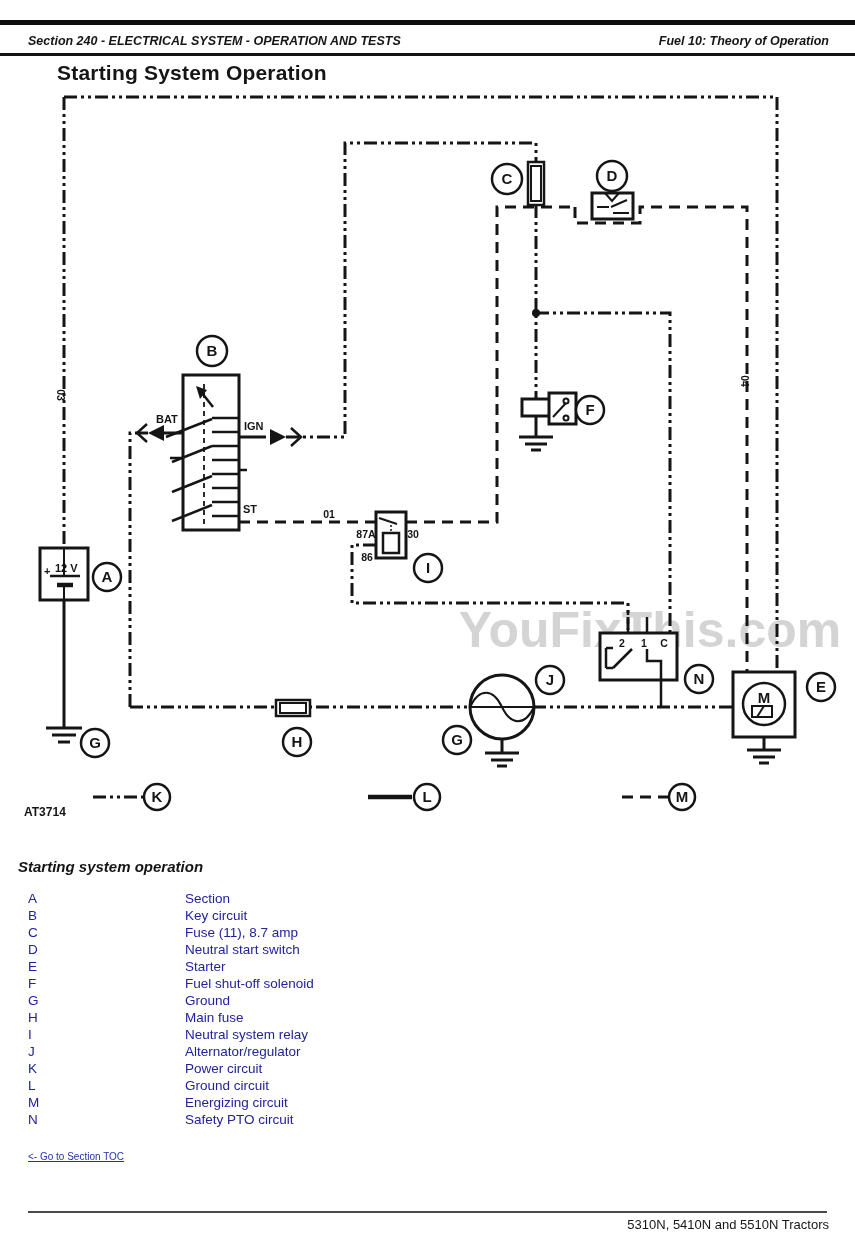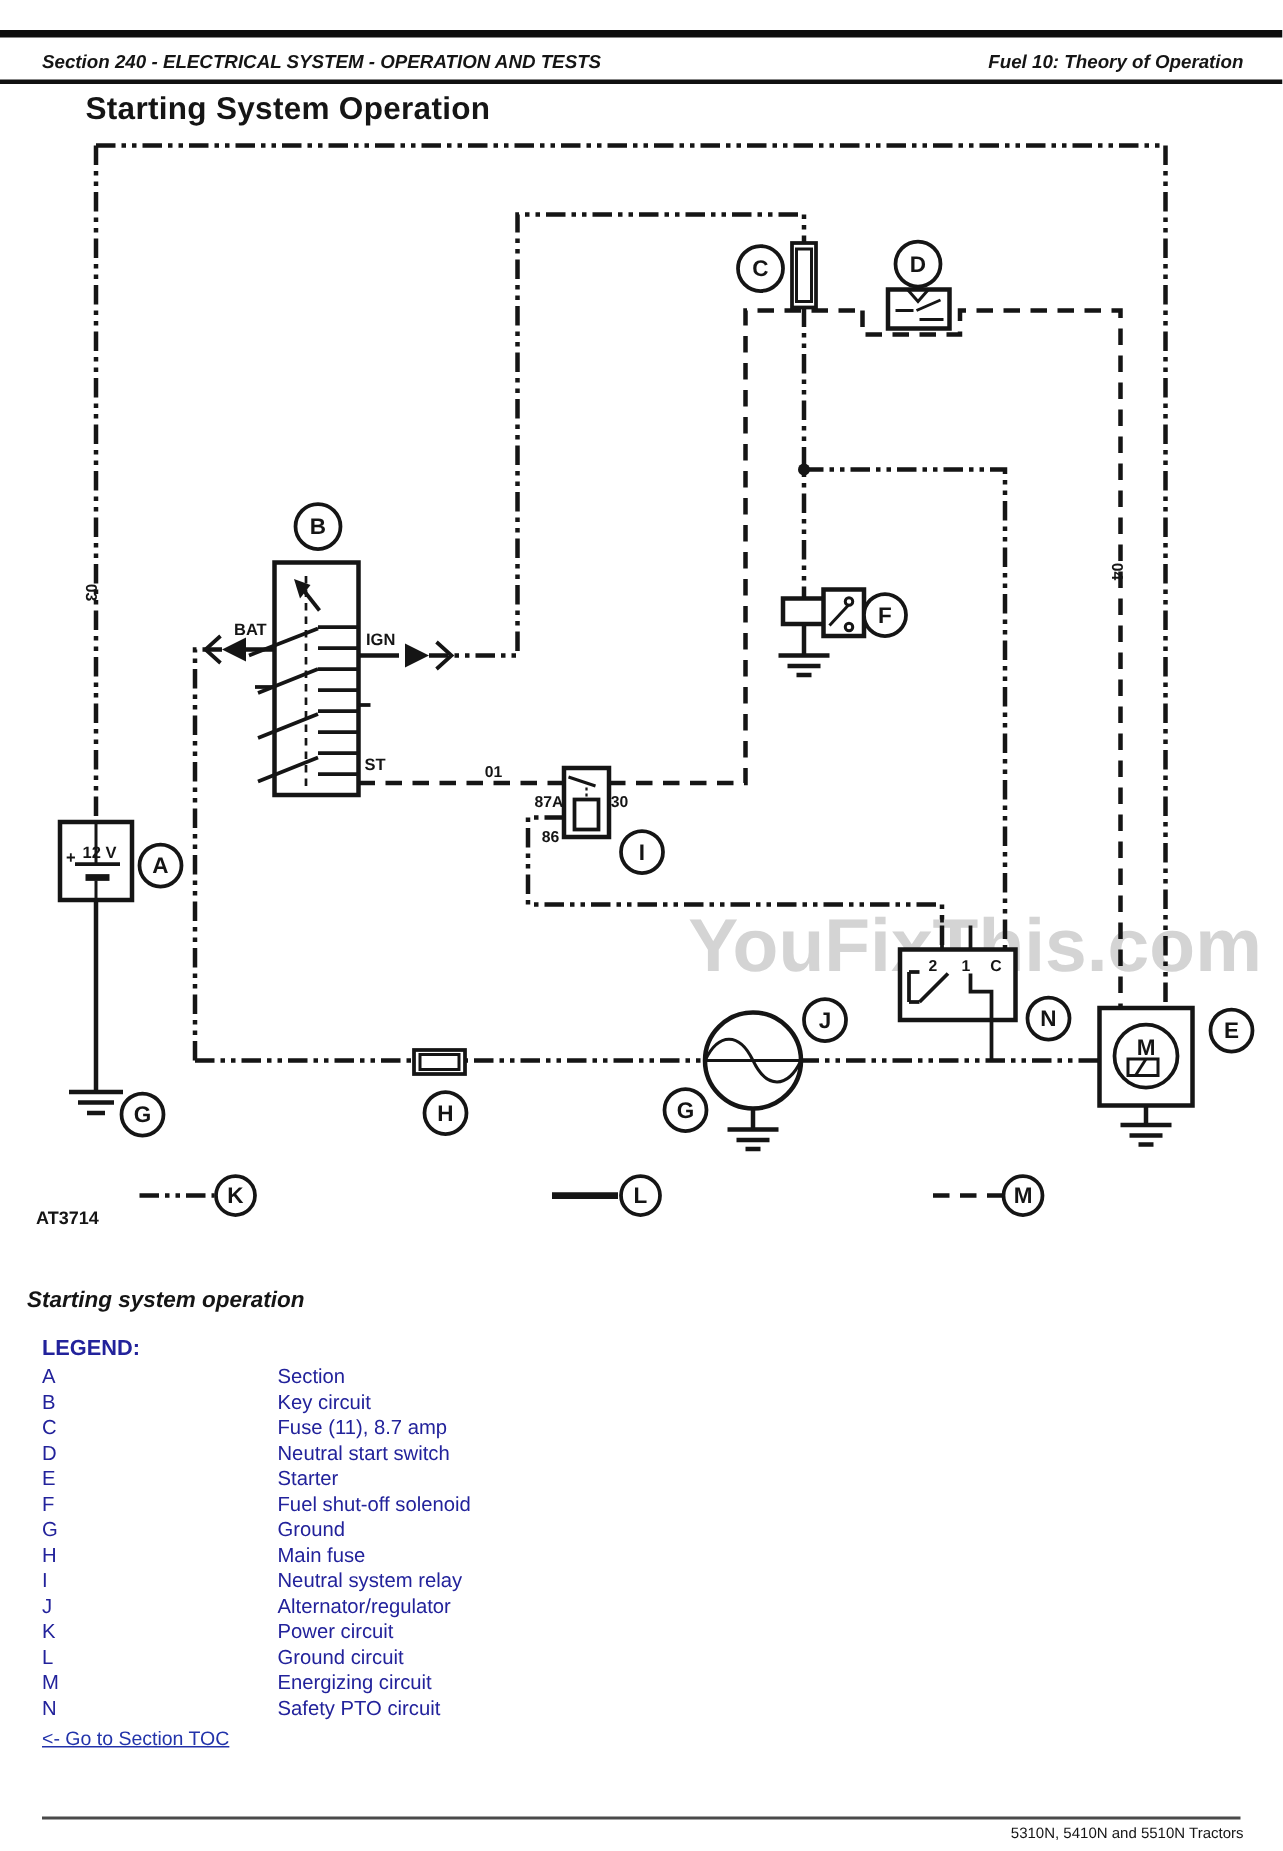--- a/index.html
+++ b/index.html
@@ -13,24 +13,24 @@
   .hdr-right{right:26px;top:14px;font-size:12.5px;font-weight:bold;font-style:italic;}
   .hdr-rule{left:0;top:33px;width:855px;height:3px;background:#111;}
   .page-title{left:57px;top:41px;font-size:21px;font-weight:bold;letter-spacing:.2px;}
   .caption{left:18px;top:838px;font-size:15px;font-weight:bold;font-style:italic;}
   .legend-block{left:28px;top:871px;}
   .legend-head{font-size:14.5px;font-weight:bold;color:#22229b;margin-bottom:3px;}
   .lrow{display:flex;height:17px;font-size:13.5px;color:#22229b;}
   .lkey{width:157px;}
   .llabel{}
   .ftr-rule{left:28px;top:1191px;width:799px;height:2px;background:#4a4a4a;}
-  .ftr-left{left:28px;top:1131px;font-size:13px;color:#2233aa;}
+  .ftr-left{left:28px;top:1131px;font-size:10px;color:#2233aa;}
   .ftr-left a{color:#2233aa;text-decoration:underline;cursor:pointer;}
   .ftr-center{left:0;top:1252px;width:795px;font-size:13px;font-weight:bold;}
-  .ftr-right{right:26px;top:1197px;font-size:10px;padding-left:32px;}
+  .ftr-right{right:26px;top:1197px;font-size:13px;padding-left:32px;}
   svg{position:absolute;left:0;top:0;}
   svg text{font-family:"Liberation Sans",sans-serif;fill:#151515;}
   .wk{stroke:#151515;stroke-width:3;fill:none;stroke-dasharray:13 4 3 4 3 4;}
   .wm{stroke:#151515;stroke-width:3;fill:none;stroke-dasharray:11 7;}
   .ws{stroke:#151515;stroke-width:3;fill:none;}
   .ws2{stroke:#151515;stroke-width:2.5;fill:none;}
   .thin{stroke:#151515;stroke-width:2;fill:none;}
   .comp{stroke:#151515;stroke-width:3;fill:#fff;}
   .comp2{stroke:#151515;stroke-width:2.5;fill:#fff;}
   .mk{stroke:#151515;stroke-width:2.5;fill:#fff;}
@@ -277,21 +277,20 @@
     <circle class="mk" cx="682" cy="797" r="13"></circle>
       <text class="mtxt" x="682" y="802">M</text>
   </g>
 
   <text x="24" y="816" style="font-size:12px;font-weight:bold;">AT3714</text>
 </svg>
 
 <div class="abs caption">Starting system operation</div>
 
 <div class="abs legend-block">
-  <div class="legend-head">LEGEND:</div>
   <div class="lrow">
       <span class="lkey">A</span>
       <span class="llabel">Section</span>
     </div>
   <div class="lrow">
       <span class="lkey">B</span>
       <span class="llabel">Key circuit</span>
     </div>
   <div class="lrow">
       <span class="lkey">C</span>

